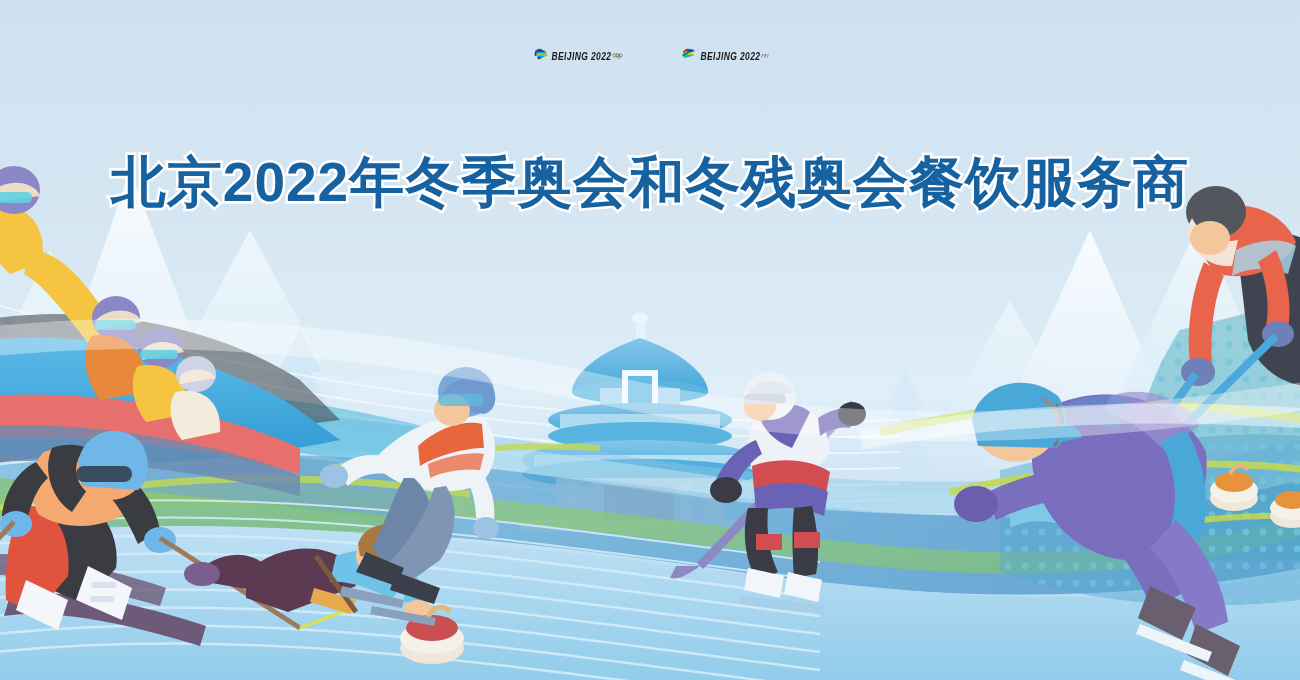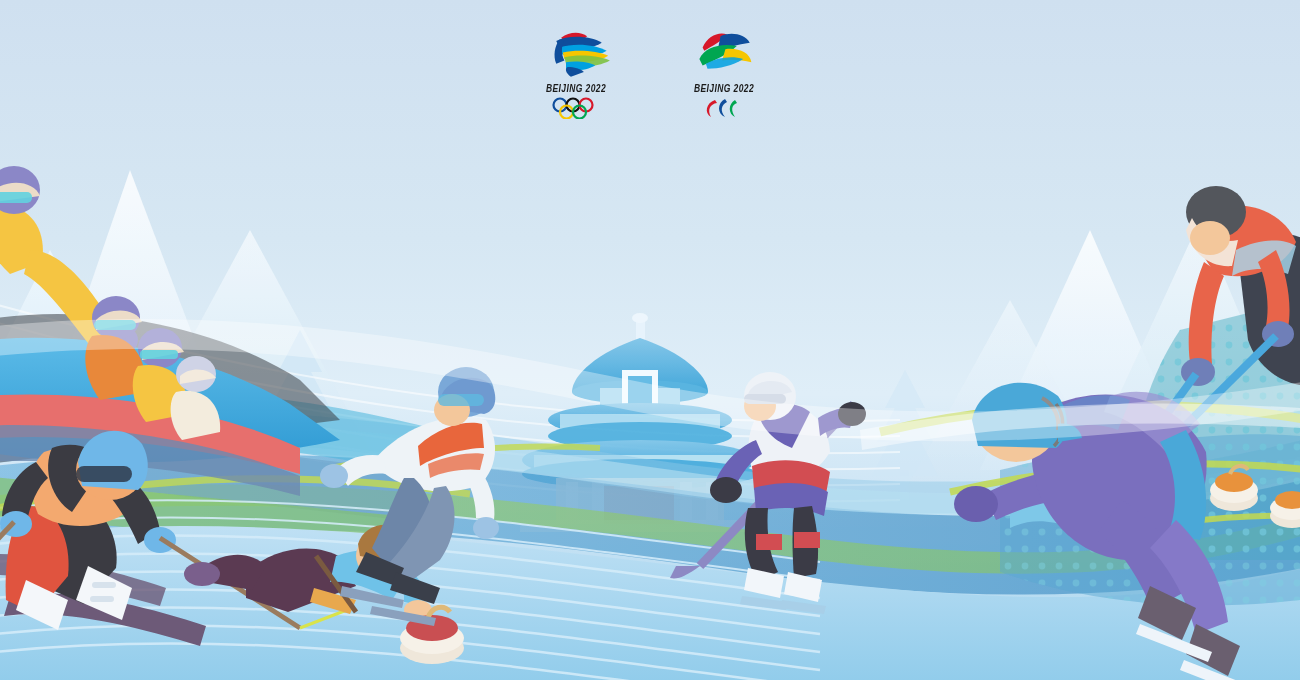--- a/index.html
+++ b/index.html
@@ -18,21 +18,21 @@
   }
   .layer { position:absolute; inset:0; }
   svg.layer { display:block; width:1300px; height:680px; }
 
   
   #logos {
     position:absolute; left:0; right:0; top:28px;
     display:flex; justify-content:center; align-items:flex-start;
     gap:52px; z-index:40;
   }
-  .emblem { width:96px; display:flex; flex-direction:column; align-items:center; }
+  .emblem { width:96px; display:flex; flex-direction:row; align-items:center; }
   .emblem .mark { height:52px; display:block; }
   .emblem .wordmark {
     font-size:8.5px; font-weight:bold; font-style:italic;
     letter-spacing:.4px; color:#1a1a1a;
     margin-top:3px; white-space:nowrap;
     transform:scaleY(1.18);
   }
   .emblem .sym { margin-top:4px; display:block; }
 
   
@@ -442,14 +442,15 @@
       <div class="wordmark">BEIJING 2022</div>
       <svg class="sym" width="46" height="22" viewBox="0 0 46 22">
         <path d="M14 3 C 5 6 3 16 10 20 C 6 13 9 7 16 6 Z" fill="#d7182a"></path>
         <path d="M24 2 C 16 6 16 17 24 20 C 19 14 20 8 26 5 Z" fill="#0f4e9c"></path>
         <path d="M34 3 C 27 7 27 17 34 20 C 30 14 30 8 36 6 Z" fill="#00a651"></path>
       </svg>
     </div>
 
   </div>
 
+  <div id="title">北京2022年冬季奥会和冬残奥会餐饮服务商</div>
 
 </div>
 
 </body></html>

